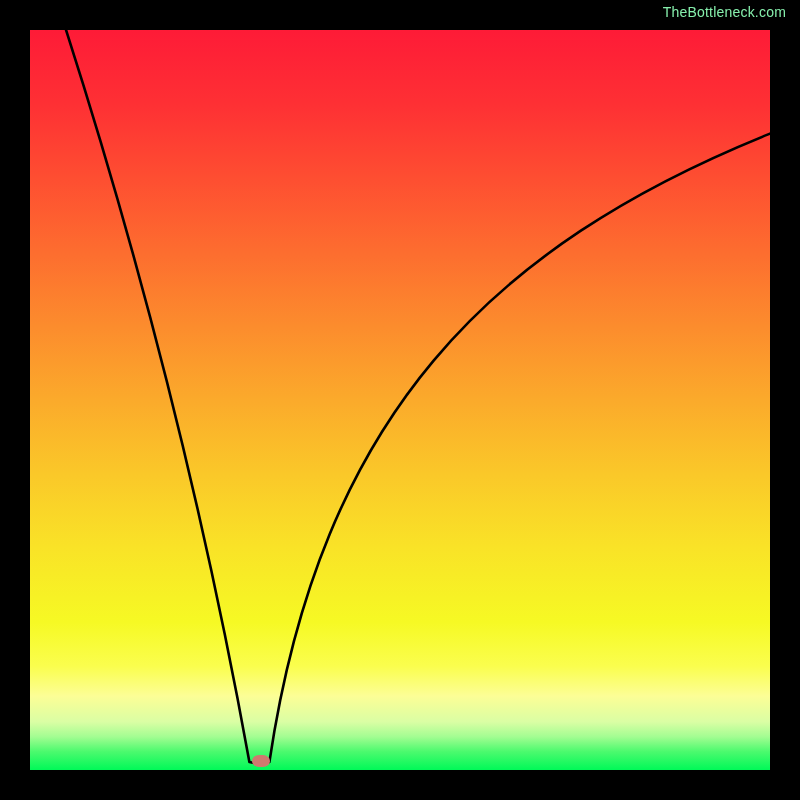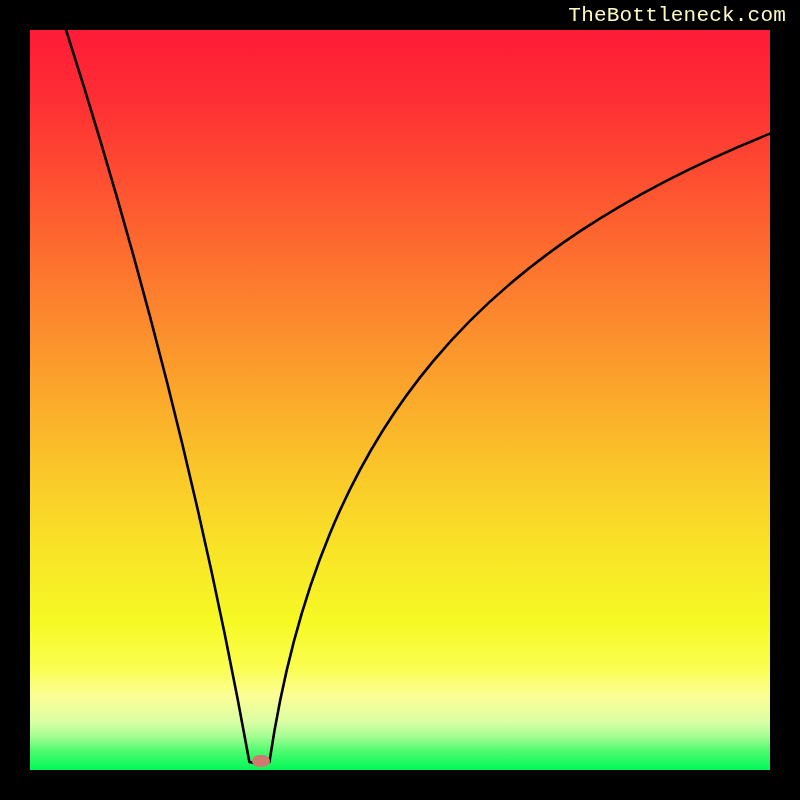--- a/index.html
+++ b/index.html
@@ -29,25 +29,24 @@
     position: absolute;
     left: 0;
     top: 0;
     width: 100%;
     height: 100%;
   }
   .watermark {
     position: absolute;
     top: 4px;
     right: 14px;
-    color: #fef9c3;
-    font-size: 21px;
+    color: #86efac;
+    font-size: 14px;
     letter-spacing: 0.2px;
     font-weight: 400;
-    font-family: Liberation Mono, monospace;
   }
   .curve-svg {
     position: absolute;
     left: 0;
     top: 0;
     width: 100%;
     height: 100%;
     overflow: visible;
   }
   .marker {

